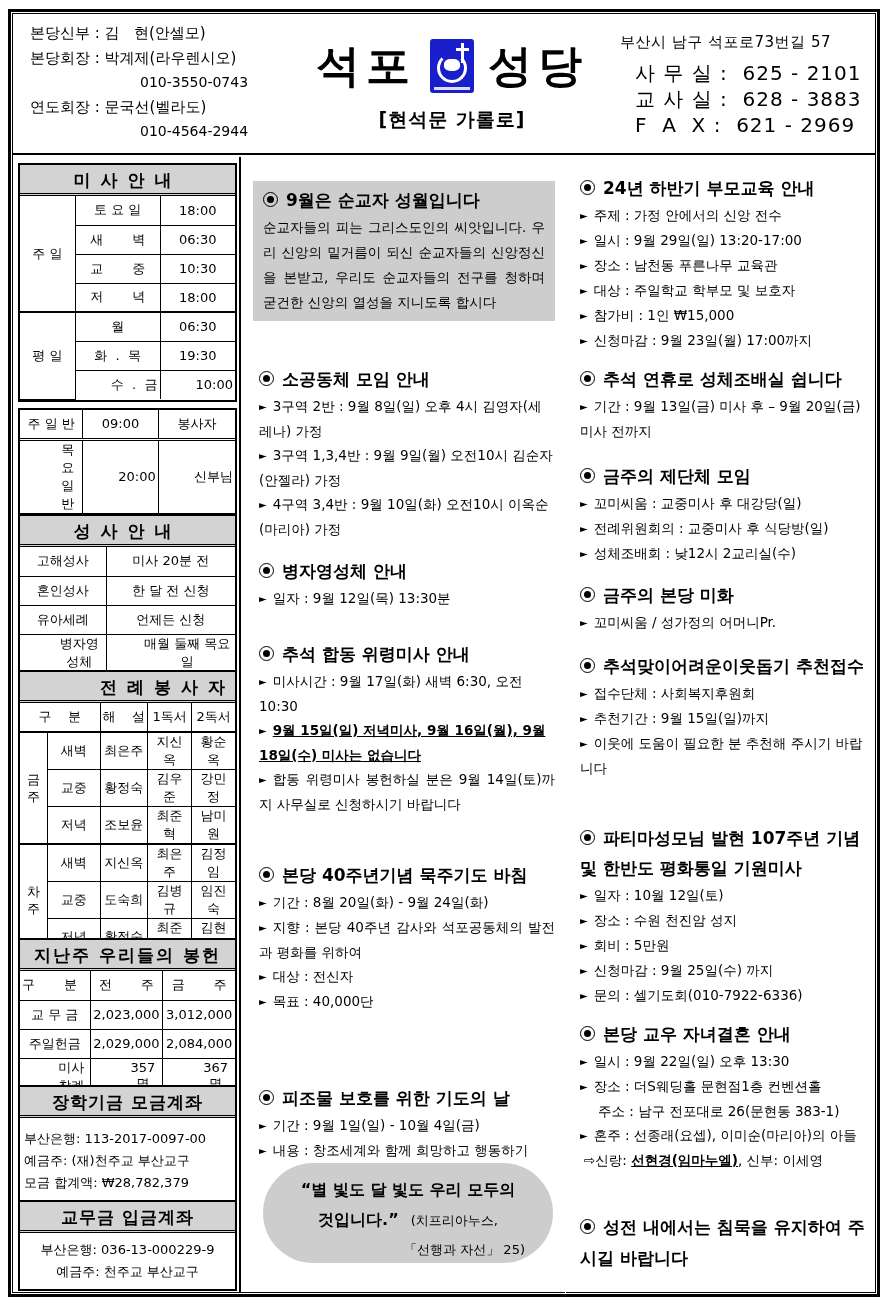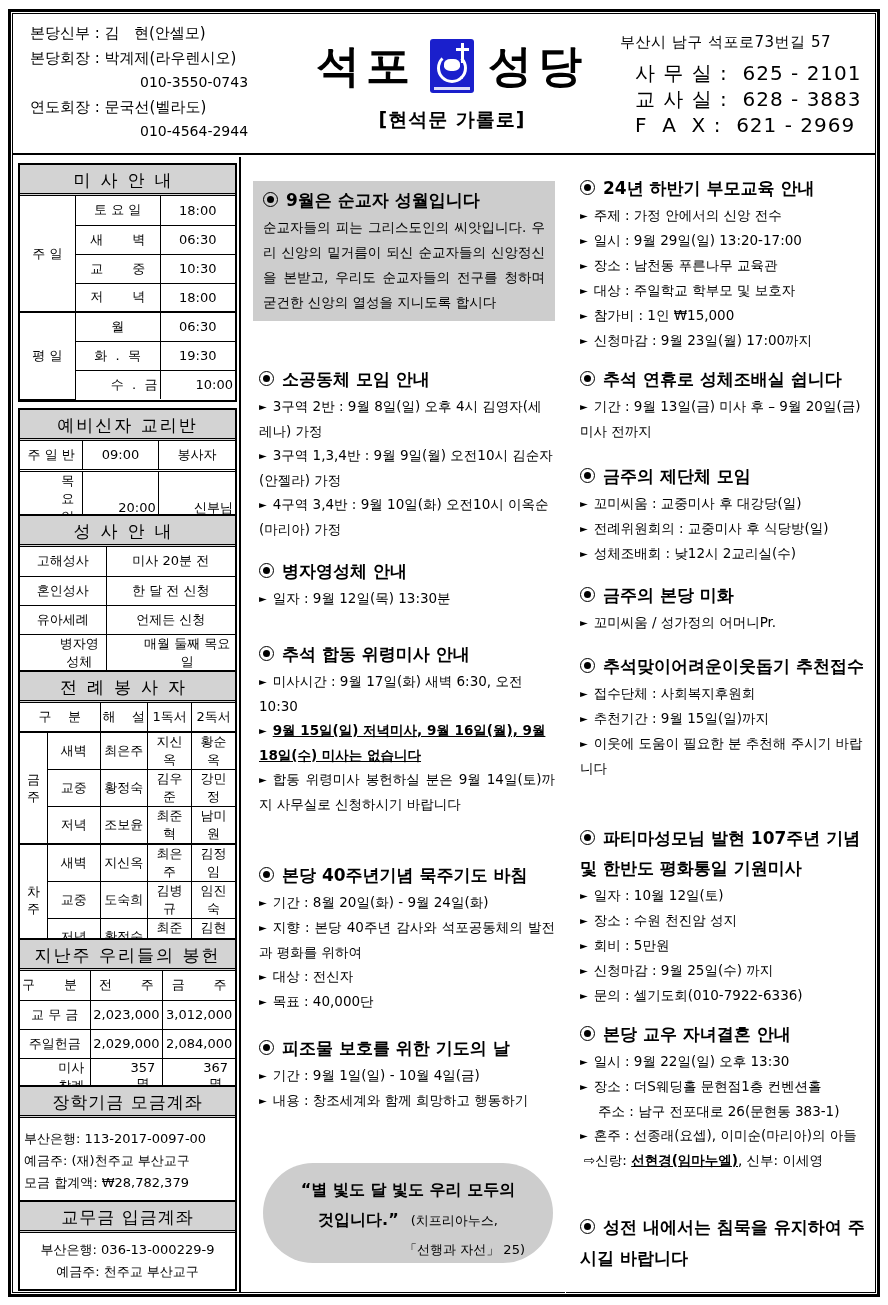--- a/index.html
+++ b/index.html
@@ -24,21 +24,21 @@
   .logo .dot { position: absolute; left: 14px; top: 20px; width: 16px; height: 12px; background: #fff; border-radius: 40%; }
   .logo .txt { position: absolute; left: 4px; bottom: 3px; width: 36px; height: 3px; background: #fff; opacity: .85; }
   .subtitle { font-size: 19px; font-weight: bold; margin-top: 14px; letter-spacing: 1px; }
   .hdr-right { position: absolute; left: 608px; top: 20px; font-size: 15px; }
   .hdr-right .addr { margin-bottom: 8px; letter-spacing: 0.5px; }
   .hdr-right .ph { font-size: 20px; line-height: 26px; padding-left: 15px; white-space: pre; letter-spacing: 1px; }
 
   
   .leftcol { position: absolute; left: 12px; top: 157px; width: 229px; height: 1136px; border-right: 2px solid #000; }
   .box { position: absolute; left: 6px; width: 219px; border: 2px solid #000; background: #fff; }
-  .box-title { background: #d3d3d3; text-align: center; font-weight: normal; font-size: 17px; height: 31px; line-height: 30px; border-bottom: 3px double #000; letter-spacing: 3px; }
+  .box-title { background: #d3d3d3; text-align: center; font-weight: bold; font-size: 17px; height: 31px; line-height: 30px; border-bottom: 3px double #000; letter-spacing: 3px; }
   table { border-collapse: collapse; width: 100%; font-size: 13px; }
   td { border: 1px solid #000; text-align: center; height: 29px; padding: 0 2px; }
   table tr:first-child td { border-top: none; }
   table tr td:first-child { border-left: none; }
   table tr td:last-child { border-right: none; }
   table tr:last-child td { border-bottom: none; padding-left: 35px; }
   .acct { padding: 10px 4px; font-size: 13px; line-height: 22px; }
   .acct.center { text-align: center; padding: 6px 4px; }
 
   
@@ -132,21 +132,20 @@
           </tr>
       <tr>
             <td style="white-space:pre;">수  .  금</td>
             <td>10:00</td>
           </tr>
     </tbody>
       </table>
   </div>
 
   <div class="box" style="top:251px;">
-    <div class="box-title" style="letter-spacing:2px;">예비신자 교리반</div>
     <table>
       <tbody>
           <tr>
             <td style="width:70px;">주 일 반</td>
             <td>09:00</td>
             <td style="width:92px;">봉사자</td>
           </tr>
       <tr>
             <td style="border-top:3px double #000;">목요일반</td>
             <td style="border-top:3px double #000;">20:00</td>
@@ -174,21 +173,21 @@
           </tr>
       <tr>
             <td>병자영성체</td>
             <td>매월 둘째 목요일</td>
           </tr>
     </tbody>
       </table>
   </div>
 
   <div class="box" style="top:513px;">
-    <div class="box-title" style="letter-spacing:10px;">전례봉사자</div>
+    <div class="box-title" style="letter-spacing:10px;text-align:right;">전례봉사자</div>
     <table>
       <tbody>
           <tr>
         <td colspan="2" style="white-space:pre;">구    분</td>
         <td style="white-space:pre;">해    설</td>
         <td>1독서</td>
         <td>2독서</td>
       </tr>
       <tr>
             <td rowspan="3" style="width:20px;font-size:13px;line-height:17px;border-top:2px solid #000;">금주</td>
@@ -308,21 +307,21 @@
   </div>
 
   <div class="sec" style="top:703px;">
     <div class="sec-title"><span class="bullet"></span><span>본당 40주년기념 묵주기도 바침</span></div>
     <div class="line"><span class="arrow">►</span><span>기간 : 8월 20일(화) - 9월 24일(화)</span></div>
     <div class="line justify"><span class="arrow">►</span><span>지향 : 본당 40주년 감사와 석포공동체의 발전과 평화를 위하여</span></div>
     <div class="line"><span class="arrow">►</span><span>대상 : 전신자</span></div>
     <div class="line"><span class="arrow">►</span><span>목표 : 40,000단</span></div>
   </div>
 
-  <div class="sec" style="top:876px;">
+  <div class="sec" style="top:926px;">
     <div class="sec-title"><span class="bullet"></span><span>피조물 보호를 위한 기도의 날</span></div>
     <div class="line"><span class="arrow">►</span><span>기간 : 9월 1일(일) - 10월 4일(금)</span></div>
     <div class="line"><span class="arrow">►</span><span>내용 : 창조세계와 함께 희망하고 행동하기</span></div>
   </div>
 
   <div class="quote">
     <div class="q1">“별 빛도 달 빛도 우리 모두의</div>
     <div class="q1"><span>것입니다.”</span><span class="src">(치프리아누스,</span></div>
     <div class="q2">「선행과 자선」 25)</div>
   </div>

